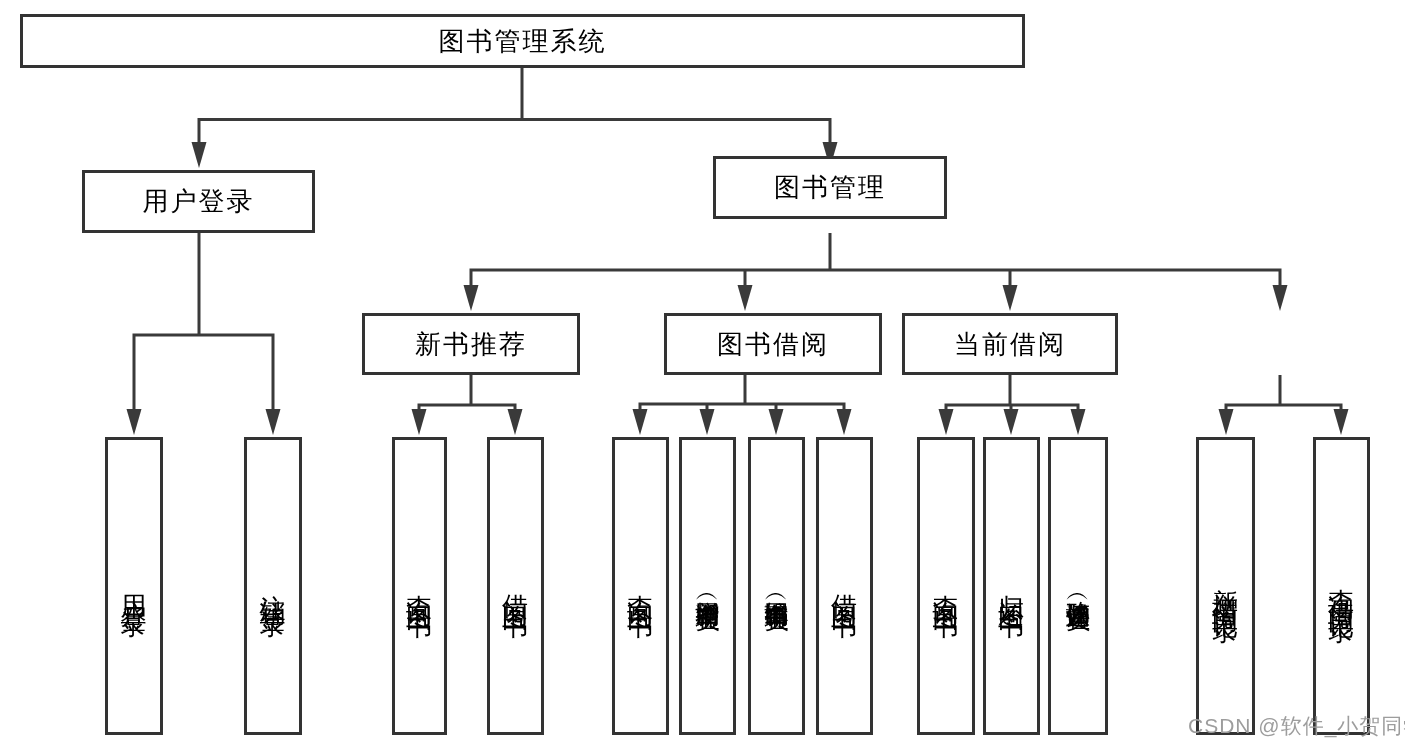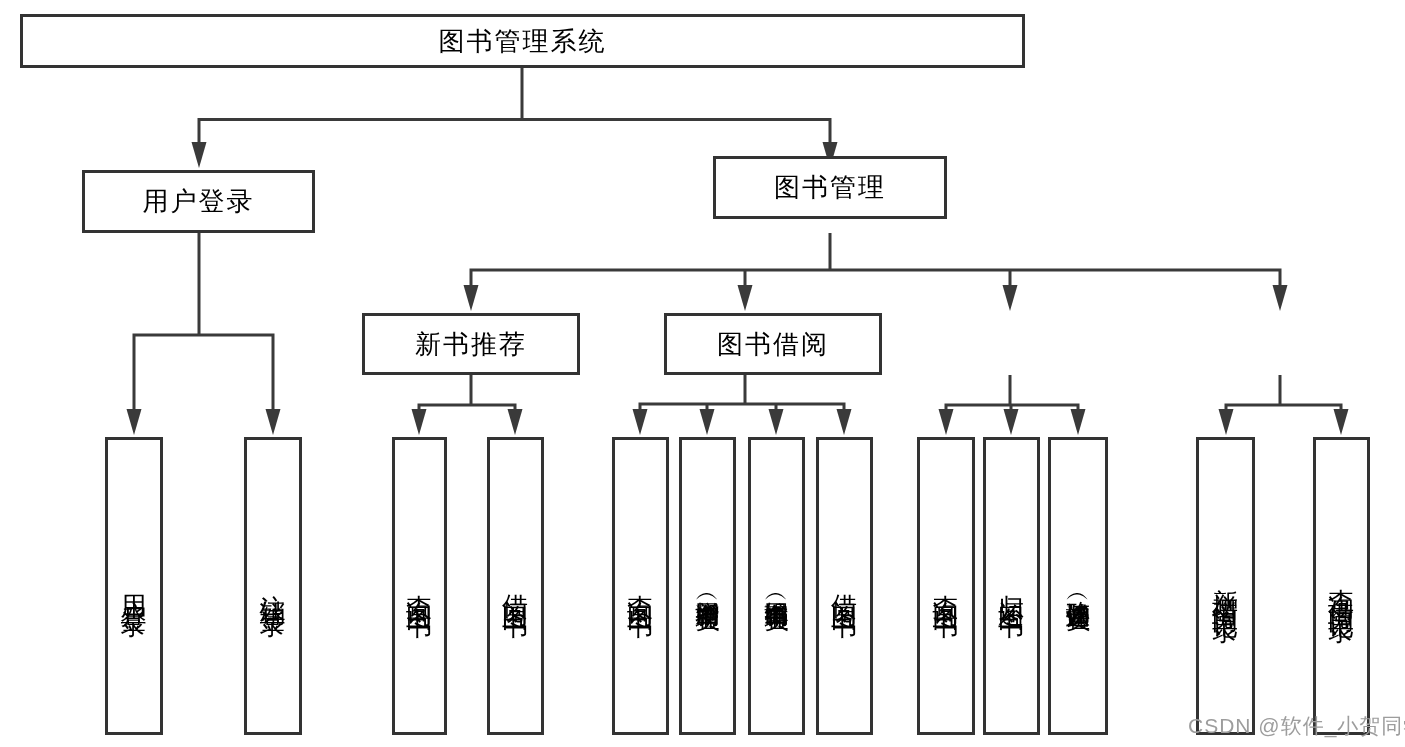--- a/index.html
+++ b/index.html
@@ -129,20 +129,23 @@
   <div class="node hnode" style="left:713px; top:156px; width:234px; height:63px;">
     <span>图书管理</span>
   </div>
 
   <div class="node hnode" style="left:362px; top:313px; width:218px; height:62px;">
     <span>新书推荐</span>
   </div>
   <div class="node hnode" style="left:636px; top:313px; width:218px; height:62px;margin-left:28px;">
     <span>图书借阅</span>
   </div>
+  <div class="node hnode" style="left:902px; top:313px; width:216px; height:62px;">
+    <span>当前借阅</span>
+  </div>
 
   <div class="node vnode" style="left:105px; width:58px;">
     <span>用户登录</span>
   </div>
   <div class="node vnode" style="left:244px; width:58px;">
     <span>注销登录</span>
   </div>
 
   <div class="node vnode" style="left:392px; width:55px;">
     <span>查询图书</span>

